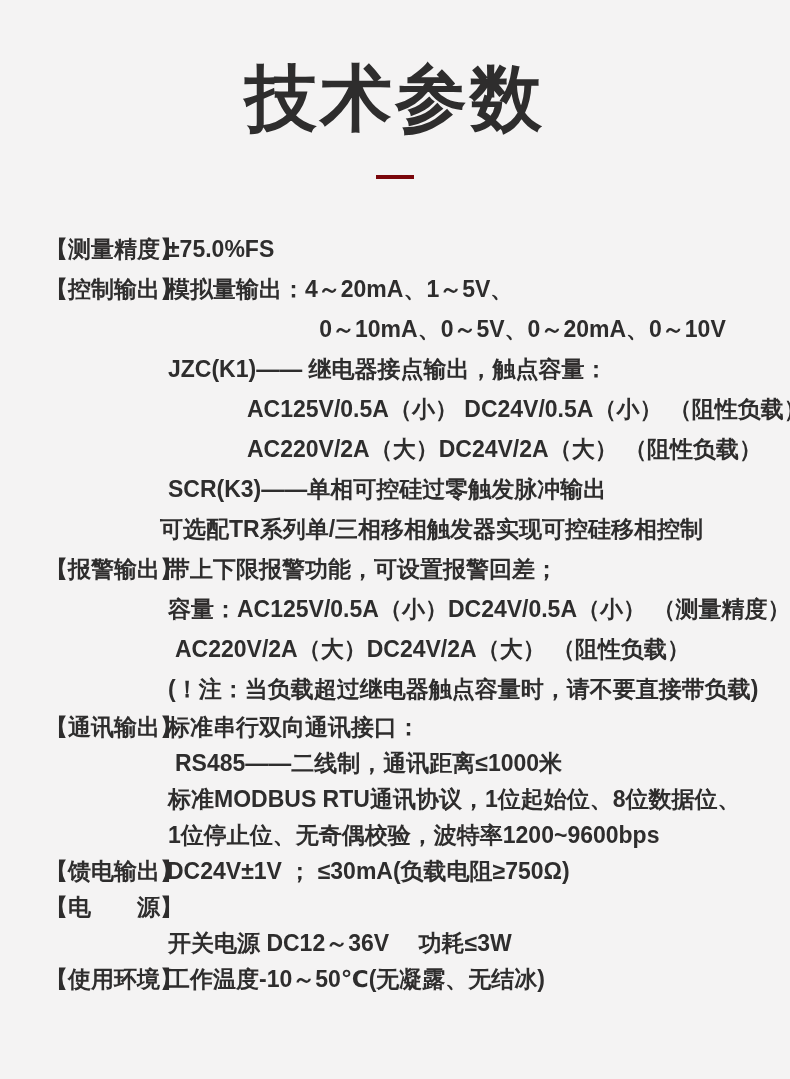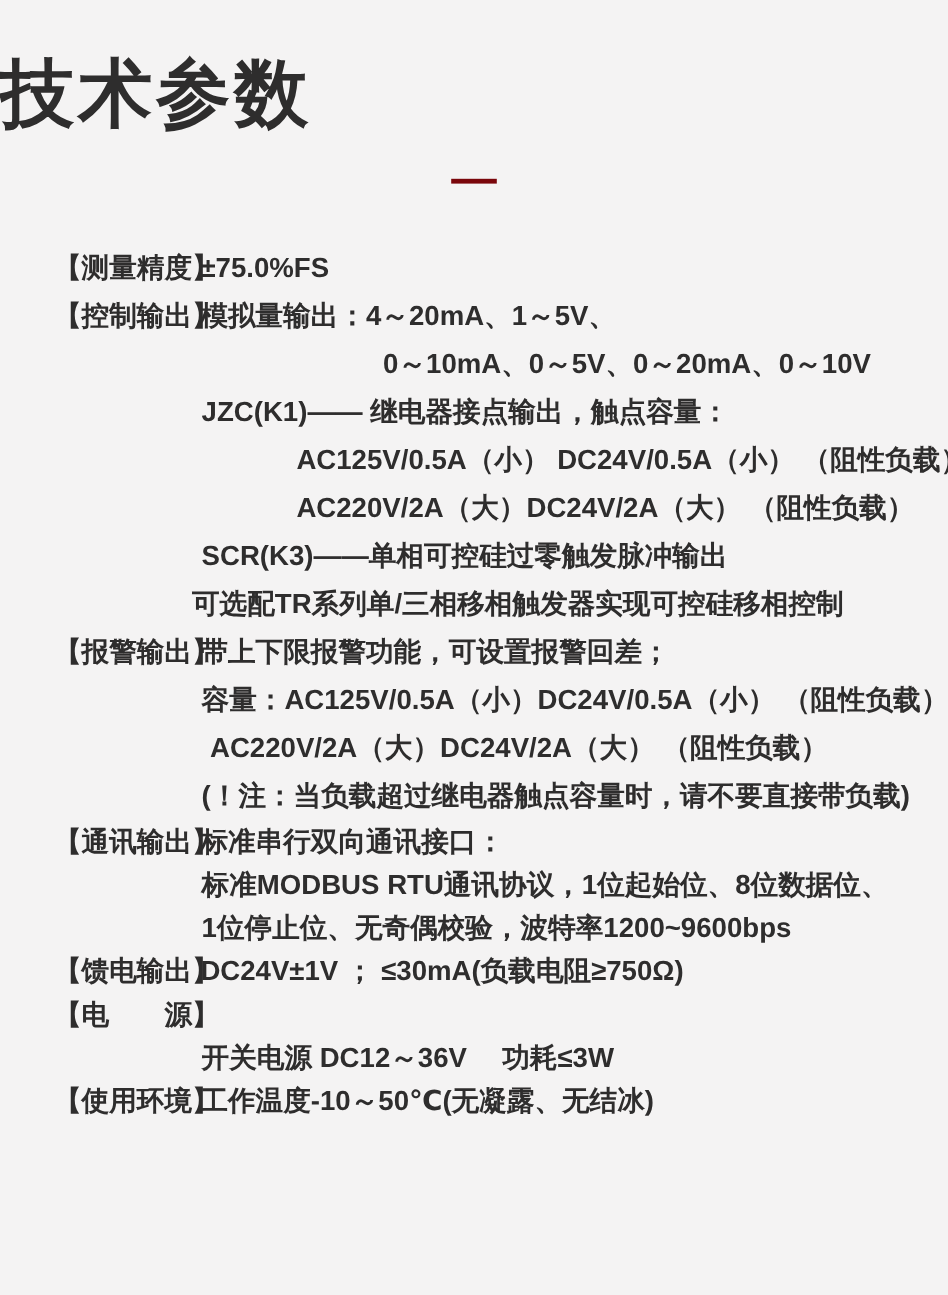--- a/index.html
+++ b/index.html
@@ -13,23 +13,23 @@
     color: #2e2d2d;
     font-family: "Liberation Sans", "DejaVu Sans", sans-serif;
     overflow: hidden;
   }
   .page {
     width: 790px;
     height: 1079px;
     box-sizing: border-box;
   }
   .title {
-    text-align: left;
-    padding-top: 42px;
-    font-size: 62px;
+    text-align: center;
+    padding-top: 56px;
+    font-size: 72px;
     line-height: 1.18;
     font-weight: 900;
     letter-spacing: 3px;
   }
   .title-underline {
     width: 38px;
     height: 4px;
     background: #7a060b;
     margin: 34px auto 0 auto;
   }
@@ -92,34 +92,37 @@
         <span class="spec-text">SCR(K3)——单相可控硅过零触发脉冲输出</span>
       </div>
       <div class="row ind1b">
         <span class="spec-text">可选配TR系列单/三相移相触发器实现可控硅移相控制</span>
       </div>
       <div class="row">
         <span class="spec-label">【报警输出】</span>
         <span class="spec-text">带上下限报警功能，可设置报警回差；</span>
       </div>
       <div class="row ind1">
-        <span class="spec-text">容量：AC125V/0.5A（小）DC24V/0.5A（小） （阻性负载）</span>
+        <span class="spec-text">容量：AC125V/0.5A（小）DC24V/0.5A（小） （测量精度）</span>
       </div>
       <div class="row ind1x">
         <span class="spec-text">AC220V/2A（大）DC24V/2A（大） （阻性负载）</span>
       </div>
       <div class="row ind1">
         <span class="spec-text">(！注：当负载超过继电器触点容量时，请不要直接带负载)</span>
       </div>
     </div>
 
     <div class="block-b">
       <div class="row">
         <span class="spec-label">【通讯输出】</span>
         <span class="spec-text">标准串行双向通讯接口：</span>
+      </div>
+      <div class="row ind1x">
+        <span class="spec-text">RS485——二线制，通讯距离≤1000米</span>
       </div>
       <div class="row ind1">
         <span class="spec-text">标准MODBUS RTU通讯协议，1位起始位、8位数据位、</span>
       </div>
       <div class="row ind1">
         <span class="spec-text">1位停止位、无奇偶校验，波特率1200~9600bps</span>
       </div>
       <div class="row">
         <span class="spec-label">【馈电输出】</span>
         <span class="spec-text">DC24V±1V ； ≤30mA(负载电阻≥750Ω)</span>

